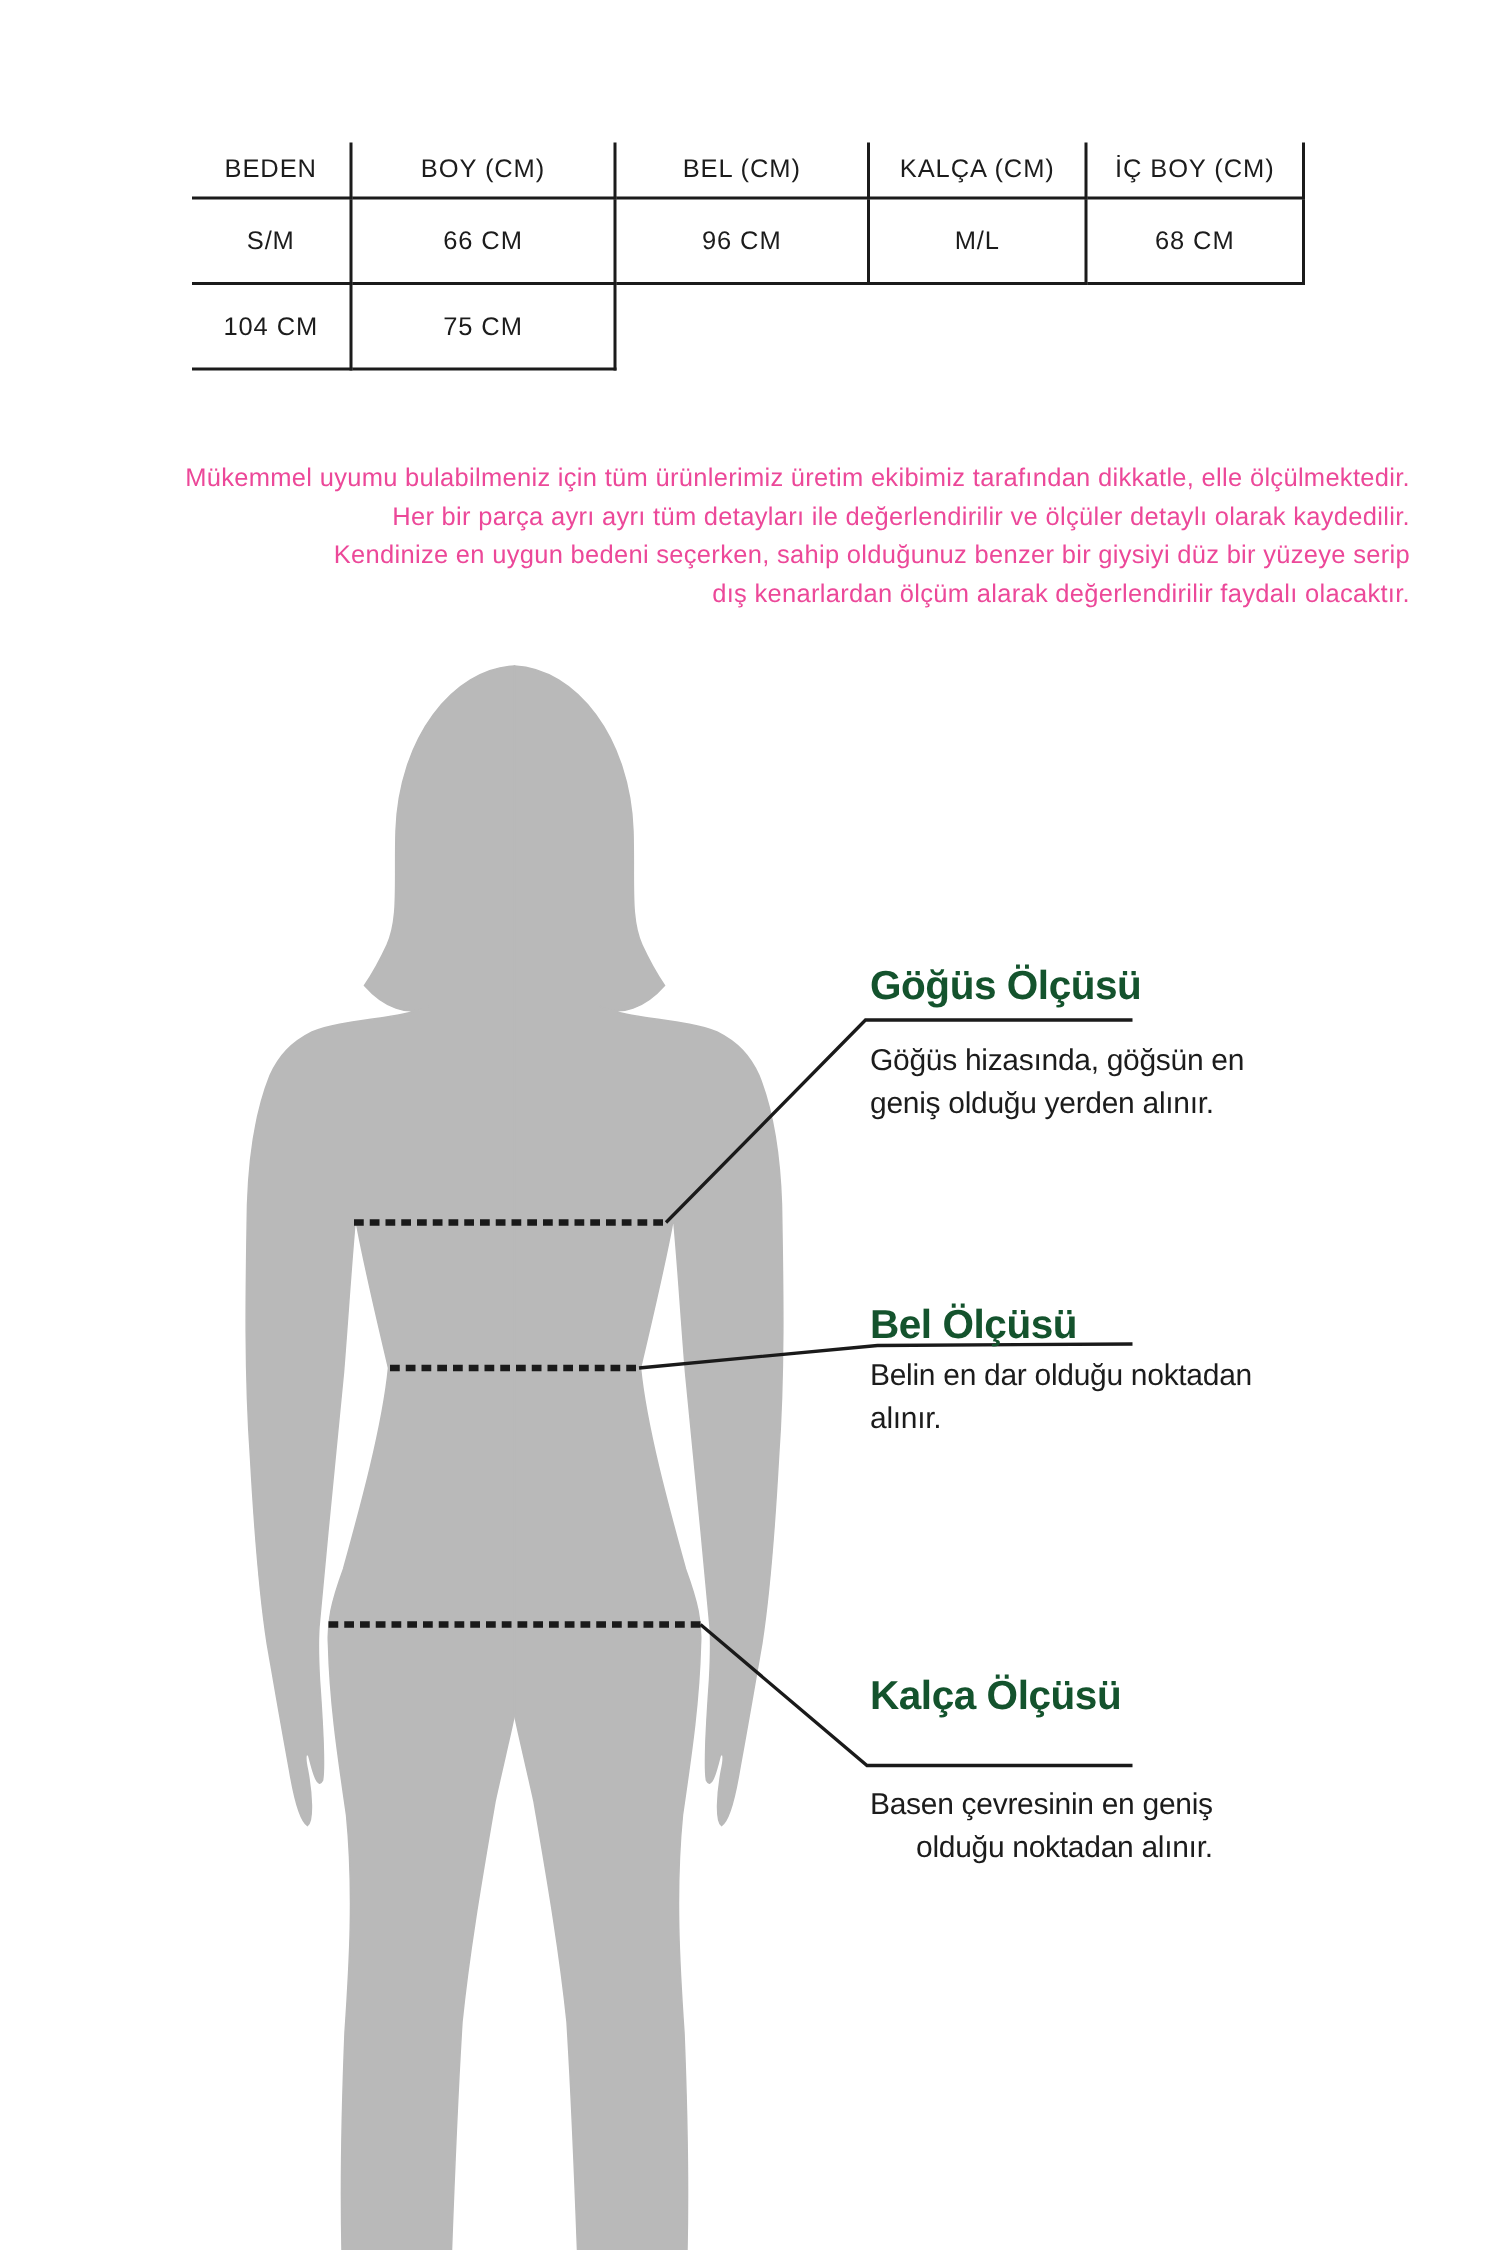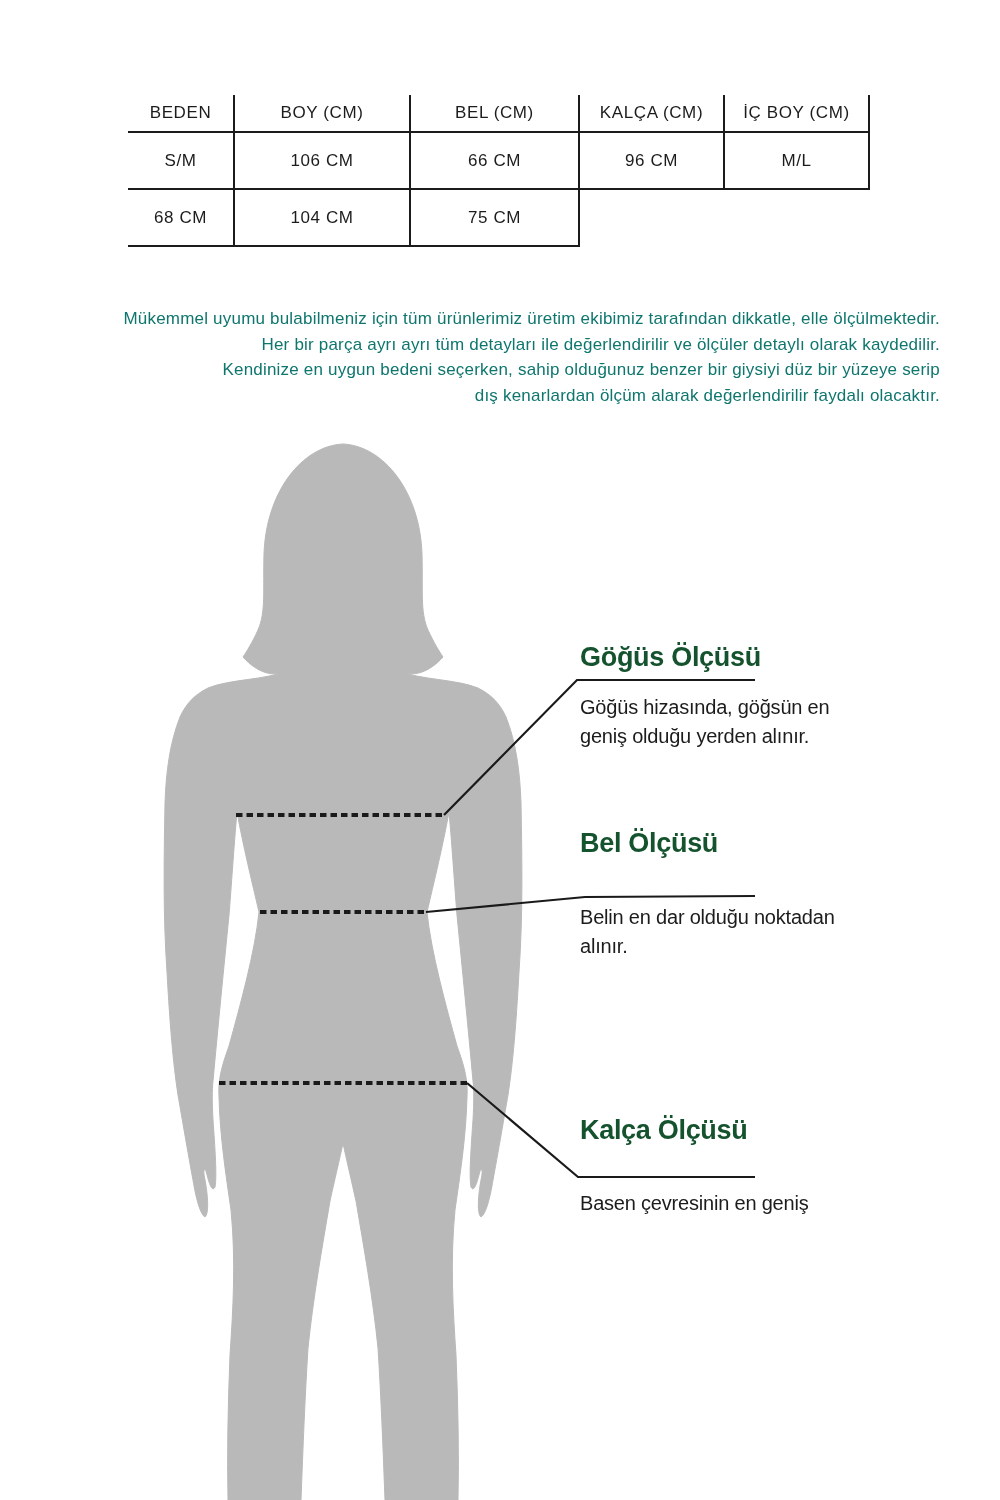--- a/index.html
+++ b/index.html
@@ -28,50 +28,49 @@
     color:#1c1c1c;
     white-space:nowrap;
   }
   
   .intro{
     position:absolute;top:306px;right:60px;left:60px;
     text-align:right;
     font-size:17px;
     line-height:25.7px;
     letter-spacing:0.2px;
-    color:#0f766e;
+    color:#ec4899;
   }
   
   .figure-svg{position:absolute;left:0;top:0;width:1000px;height:1500px;}
   .measure-label{position:absolute;left:580px;white-space:nowrap;}
   .measure-title{
     font-size:27px;font-weight:bold;color:#14532d;
     letter-spacing:-0.3px;line-height:31px;
   }
   .measure-desc{
     font-size:20px;color:#1c1c1c;line-height:29px;letter-spacing:-0.2px;
   }
   .t-gogus{top:642px;} .d-gogus{top:693px;}
-  .t-bel{top:828px;text-align:center;}   .d-bel{top:903px;}
+  .t-bel{top:868px;text-align:center;}   .d-bel{top:903px;}
   .t-kalca{top:1115px;}.d-kalca{top:1189px;text-align:right;}
 </style>
 </head>
 <body>
 
 <div class="canvas">
 
   <div class="size-table">
     <div class="cell">BEDEN</div>
     <div class="cell">BOY (CM)</div>
     <div class="cell">BEL (CM)</div>
     <div class="cell">KALÇA (CM)</div>
     <div class="cell">İÇ BOY (CM)</div>
 
     <div class="cell">S/M</div>
-    <div class="cell">106 CM</div>
     <div class="cell">66 CM</div>
     <div class="cell">96 CM</div>
 
     <div class="cell">M/L</div>
     <div class="cell">68 CM</div>
     <div class="cell">104 CM</div>
     <div class="cell">75 CM</div>
   </div>
 
   <div class="intro">
@@ -164,15 +163,16 @@
 
   <div class="measure-label measure-title t-bel">Bel Ölçüsü</div>
   <div class="measure-label measure-desc d-bel">
     <div>Belin en dar olduğu noktadan</div>
     <div>alınır.</div>
   </div>
 
   <div class="measure-label measure-title t-kalca">Kalça Ölçüsü</div>
   <div class="measure-label measure-desc d-kalca">
     <div>Basen çevresinin en geniş</div>
+    <div>olduğu noktadan alınır.</div>
   </div>
 
 </div>
 
 </body></html>

